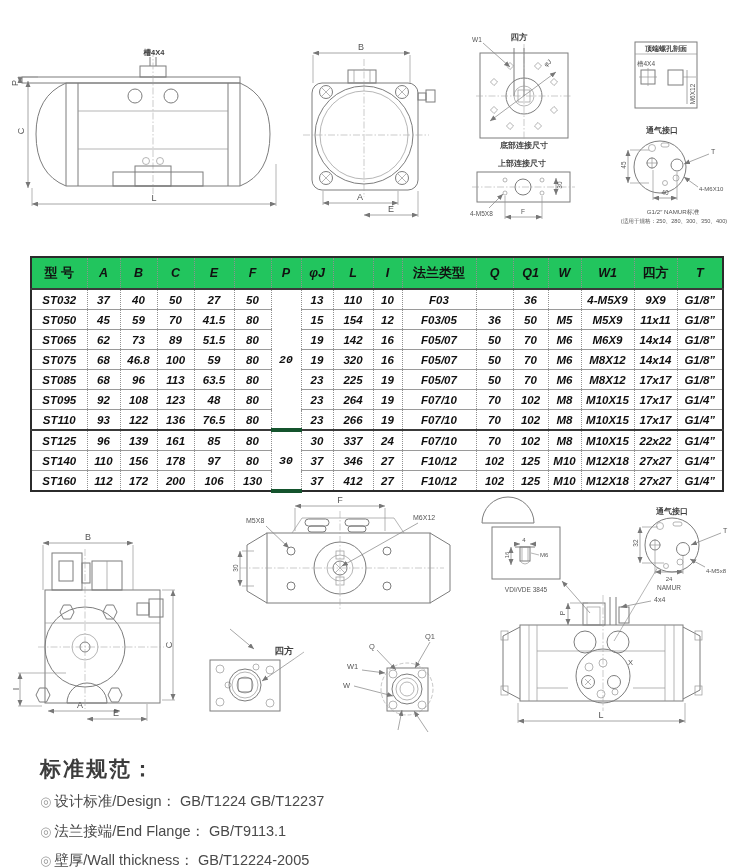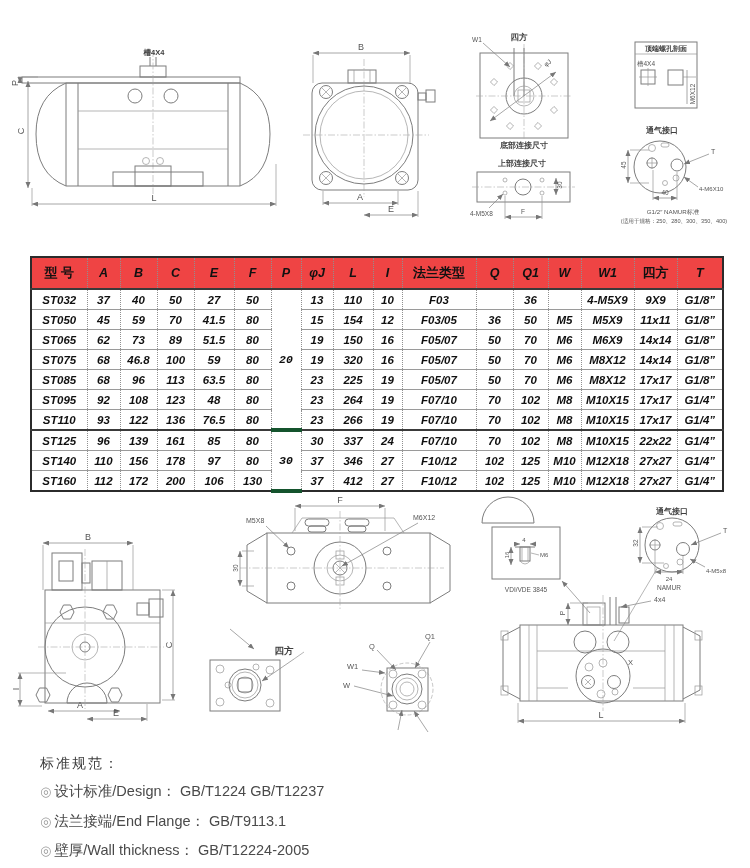--- a/index.html
+++ b/index.html
@@ -16,32 +16,32 @@
   svg .cl{stroke:#aaaaaa;stroke-width:.6;fill:none;stroke-dasharray:7 2 1.5 2;}
   svg .dim{stroke:#8a8a8a;stroke-width:.75;fill:none;}
   svg text{font-family:"Liberation Sans","DejaVu Sans",sans-serif;}
   svg .lbl{font-size:9px;fill:#555;}
   svg .sm{font-size:6.5px;fill:#555;}
   svg .cj{font-size:8.5px;fill:#3f3f3f;font-weight:bold;}
 
   
   .table-wrap{margin:4px 28px 0 30px;}
   table{border-collapse:collapse;width:692px;table-layout:fixed;border:2px solid #2b2b2b;}
-  th{background:#ef4444;font-style:italic;font-weight:bold;font-size:12.5px;height:30px;
+  th{background:#22c55e;font-style:italic;font-weight:bold;font-size:12.5px;height:30px;
      border-bottom:2px solid #3a3a3a;color:#111;padding:0;}
   th.cjk{font-style:normal;font-size:13px;}
   td{font-style:italic;font-weight:bold;font-size:11.5px;text-align:center;height:19px;
      color:#101010;border-bottom:1px solid #9a9a9a;padding:0;white-space:nowrap;overflow:hidden;}
   th:not(:first-child),td:not(:first-child){border-left:1px dotted #8f8f8f;}
   tr.group-end td{border-bottom:2px solid #3a3a3a;}
   td.p-cell{border-bottom:4px solid #14532d;font-family:Liberation Mono, monospace;}
 
   
   .standards{margin:12px 0 0 40px;}
-  .standards h2{font-size:14px;color:#3c3c3c;margin:0 0 7px 0;font-weight:normal;letter-spacing:2px;}
+  .standards h2{font-size:21px;color:#3c3c3c;margin:0 0 7px 0;font-weight:bold;letter-spacing:2px;}
   .standards ul{list-style:none;margin:0;padding:0;}
   .standards li{font-size:14.5px;color:#4a4a4a;line-height:20.5px;margin-top:8px;}
   .standards .bullet{color:#9c9c9c;margin-right:3px;font-size:13px;}
 </style>
 </head>
 <body>
 
 <svg width="0" height="0" style="position:absolute" aria-hidden="true">
   <defs>
     <pattern id="hd" patternUnits="userSpaceOnUse" width="5" height="5" patternTransform="rotate(45)">
@@ -305,21 +305,21 @@
           <td>G1/8”</td>
         </tr>
         <tr>
           <td class="model">ST065</td>
           <td>62</td>
           <td>73</td>
           <td>89</td>
           <td>51.5</td>
           <td>80</td>
           <td>19</td>
-          <td>150</td>
+          <td>142</td>
           <td>16</td>
           <td>F05/07</td>
           <td>50</td>
           <td>70</td>
           <td>M6</td>
           <td>M6X9</td>
           <td>14x14</td>
           <td>G1/8”</td>
         </tr>
         <tr>

